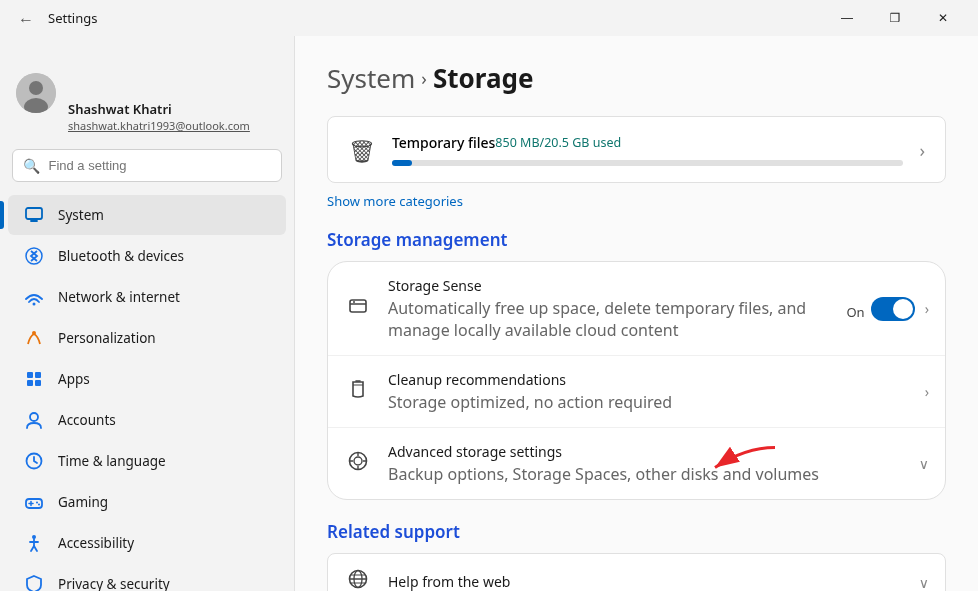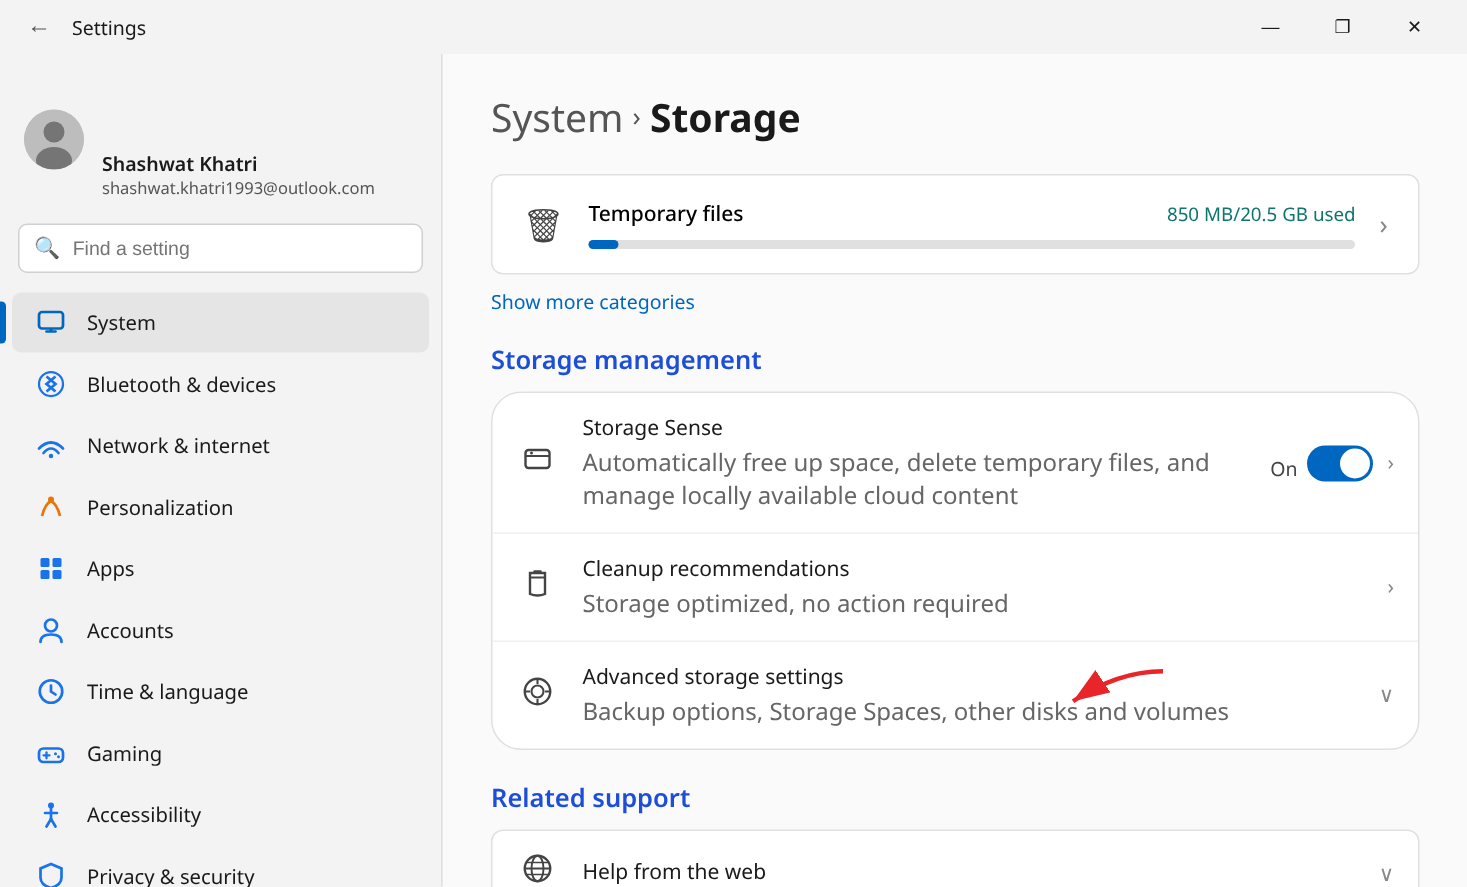--- a/index.html
+++ b/index.html
@@ -82,21 +82,21 @@
       border-radius: 50%;
       background: #c0c0c0;
       display: flex;
       align-items: center;
       justify-content: center;
       overflow: hidden;
     }
     .avatar svg { width: 40px; height: 40px; }
     .user-info { display: flex; flex-direction: column; }
     .user-name { font-size: 13px; font-weight: 600; color: #1a1a1a; margin-top: 48px; }
-    .user-email { font-size: 11px; color: #555; }
+    .user-email { font-size: 11px; color: #555; text-decoration: underline; }
     .search-box {
       margin: 4px 12px 12px 12px;
       display: flex;
       align-items: center;
       background: #fff;
       border: 1px solid #d0d0d0;
       border-radius: 6px;
       padding: 6px 10px;
       gap: 8px;
     }
@@ -183,21 +183,21 @@
       gap: 16px;
     }
     .storage-card-icon {
       font-size: 22px;
       color: #444;
       flex-shrink: 0;
     }
     .storage-card-content { flex: 1; }
     .storage-card-header {
       display: flex;
-      justify-content: space-between;
+      justify-content: flex-start;
       align-items: center;
       margin-bottom: 8px;
     }
     .storage-card-title { font-size: 14px; font-weight: 500; }
     .storage-card-size { font-size: 12.5px; color: #0f766e; }
     .storage-bar-bg {
       height: 6px;
       background: #e0e0e0;
       border-radius: 3px;
       width: 100%;

